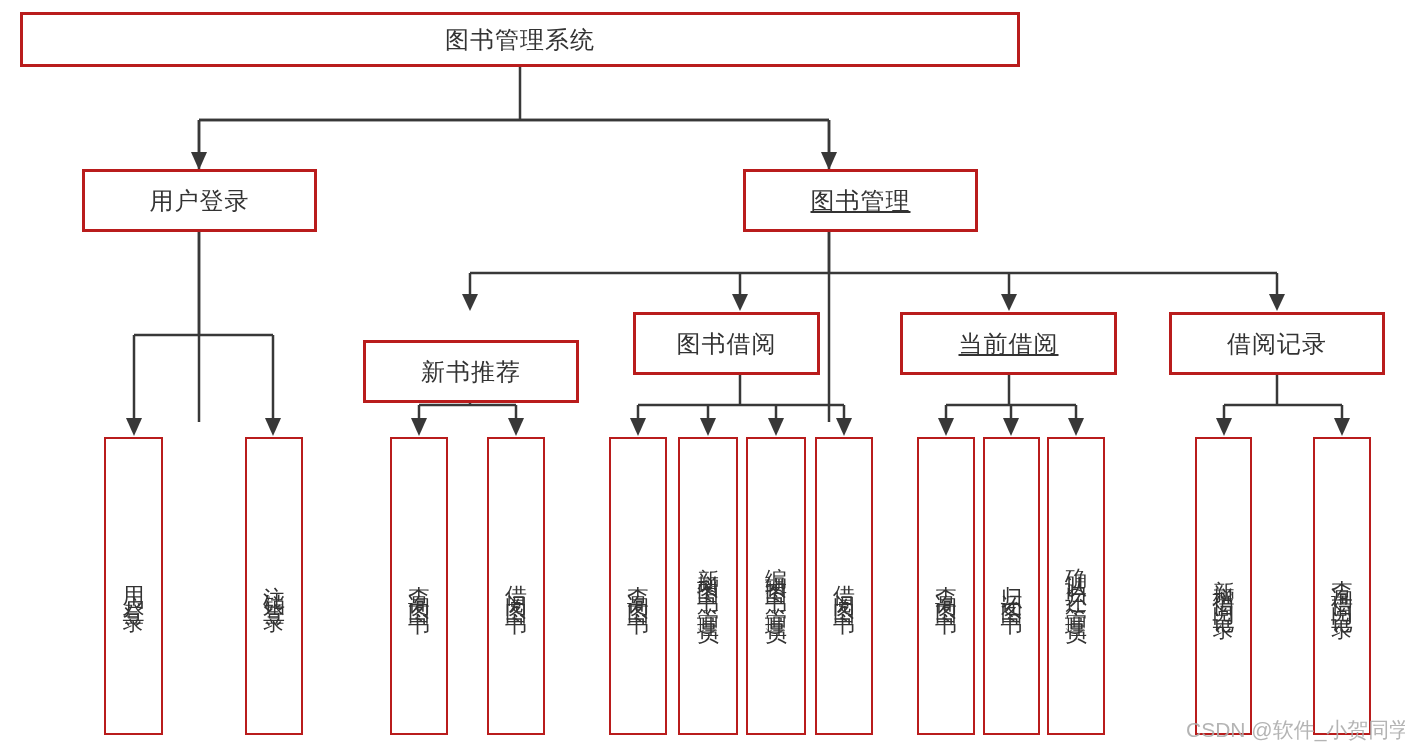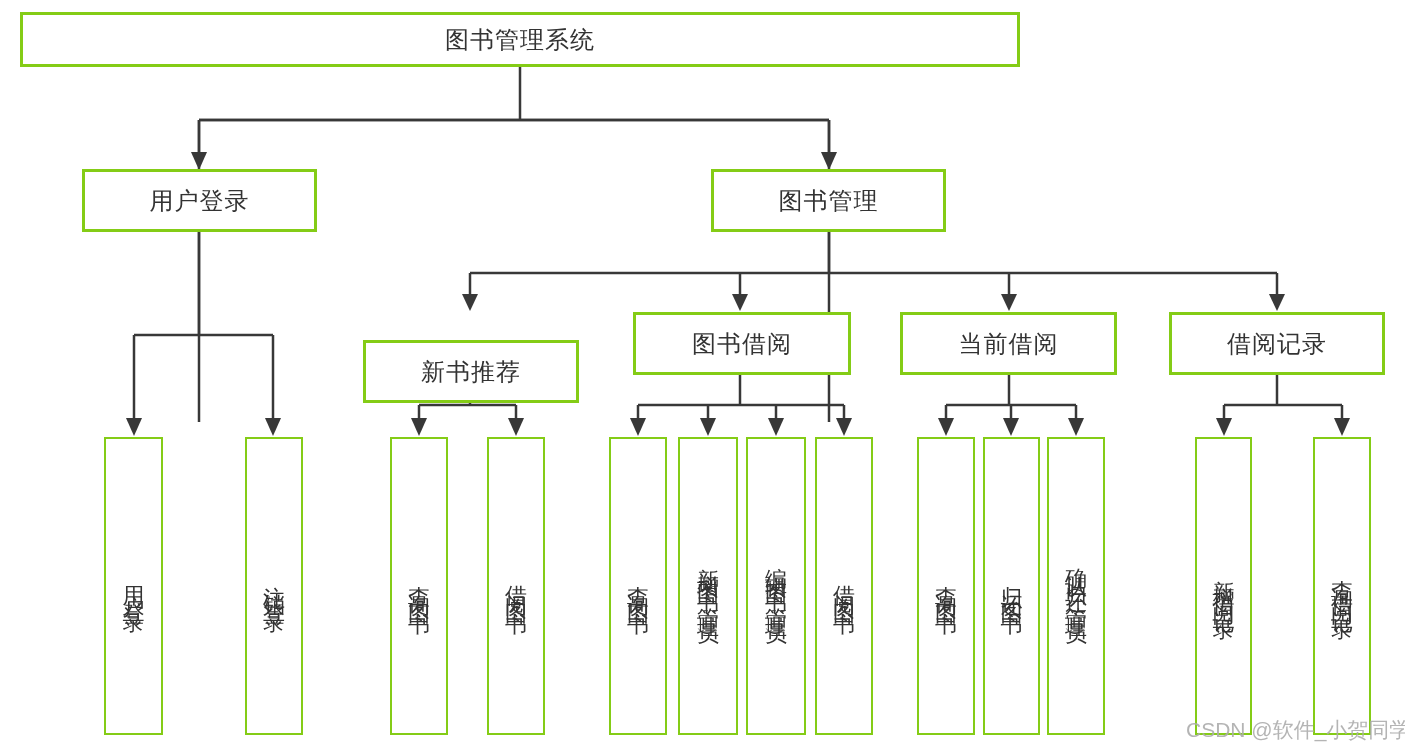--- a/index.html
+++ b/index.html
@@ -19,21 +19,21 @@
     position: absolute;
     left: 0;
     top: 0;
     width: 1405px;
     height: 747px;
   }
   .box {
     position: absolute;
     box-sizing: border-box;
     background: #ffffff;
-    border: 3px solid #84cc16;
+    border: 3px solid #b91c1c;
     display: flex;
     align-items: center;
     justify-content: center;
     color: #333333;
   }
   .box.h span {
     font-size: 24px;
     letter-spacing: 1px;
     white-space: nowrap;
   }
@@ -154,31 +154,31 @@
     </g>
   </svg>
 
   <div class="box h" style="left:20px; top:12px; width:1000px; height:55px;">
     <span>图书管理系统</span>
   </div>
 
   <div class="box h" style="left:82px; top:169px; width:235px; height:63px;">
     <span>用户登录</span>
   </div>
-  <div class="box h" style="left:711px; top:169px; width:235px; height:63px;">
+  <div class="box h" style="left:743px; top:169px; width:235px; height:63px;text-decoration:underline;">
     <span>图书管理</span>
   </div>
 
   <div class="box h" style="left:363px; top:312px; width:216px; height:63px;margin-top:28px;">
     <span>新书推荐</span>
   </div>
-  <div class="box h" style="left:633px; top:312px; width:218px; height:63px;">
+  <div class="box h" style="left:633px; top:312px; width:187px; height:63px;">
     <span>图书借阅</span>
   </div>
-  <div class="box h" style="left:900px; top:312px; width:217px; height:63px;">
+  <div class="box h" style="left:900px; top:312px; width:217px; height:63px;text-decoration:underline;">
     <span>当前借阅</span>
   </div>
   <div class="box h" style="left:1169px; top:312px; width:216px; height:63px;">
     <span>借阅记录</span>
   </div>
 
   <div class="box v" style="left:104px; top:437px; width:59px; height:298px;">
     <span>用户登录</span>
   </div>
   <div class="box v" style="left:245px; top:437px; width:58px; height:298px;">

